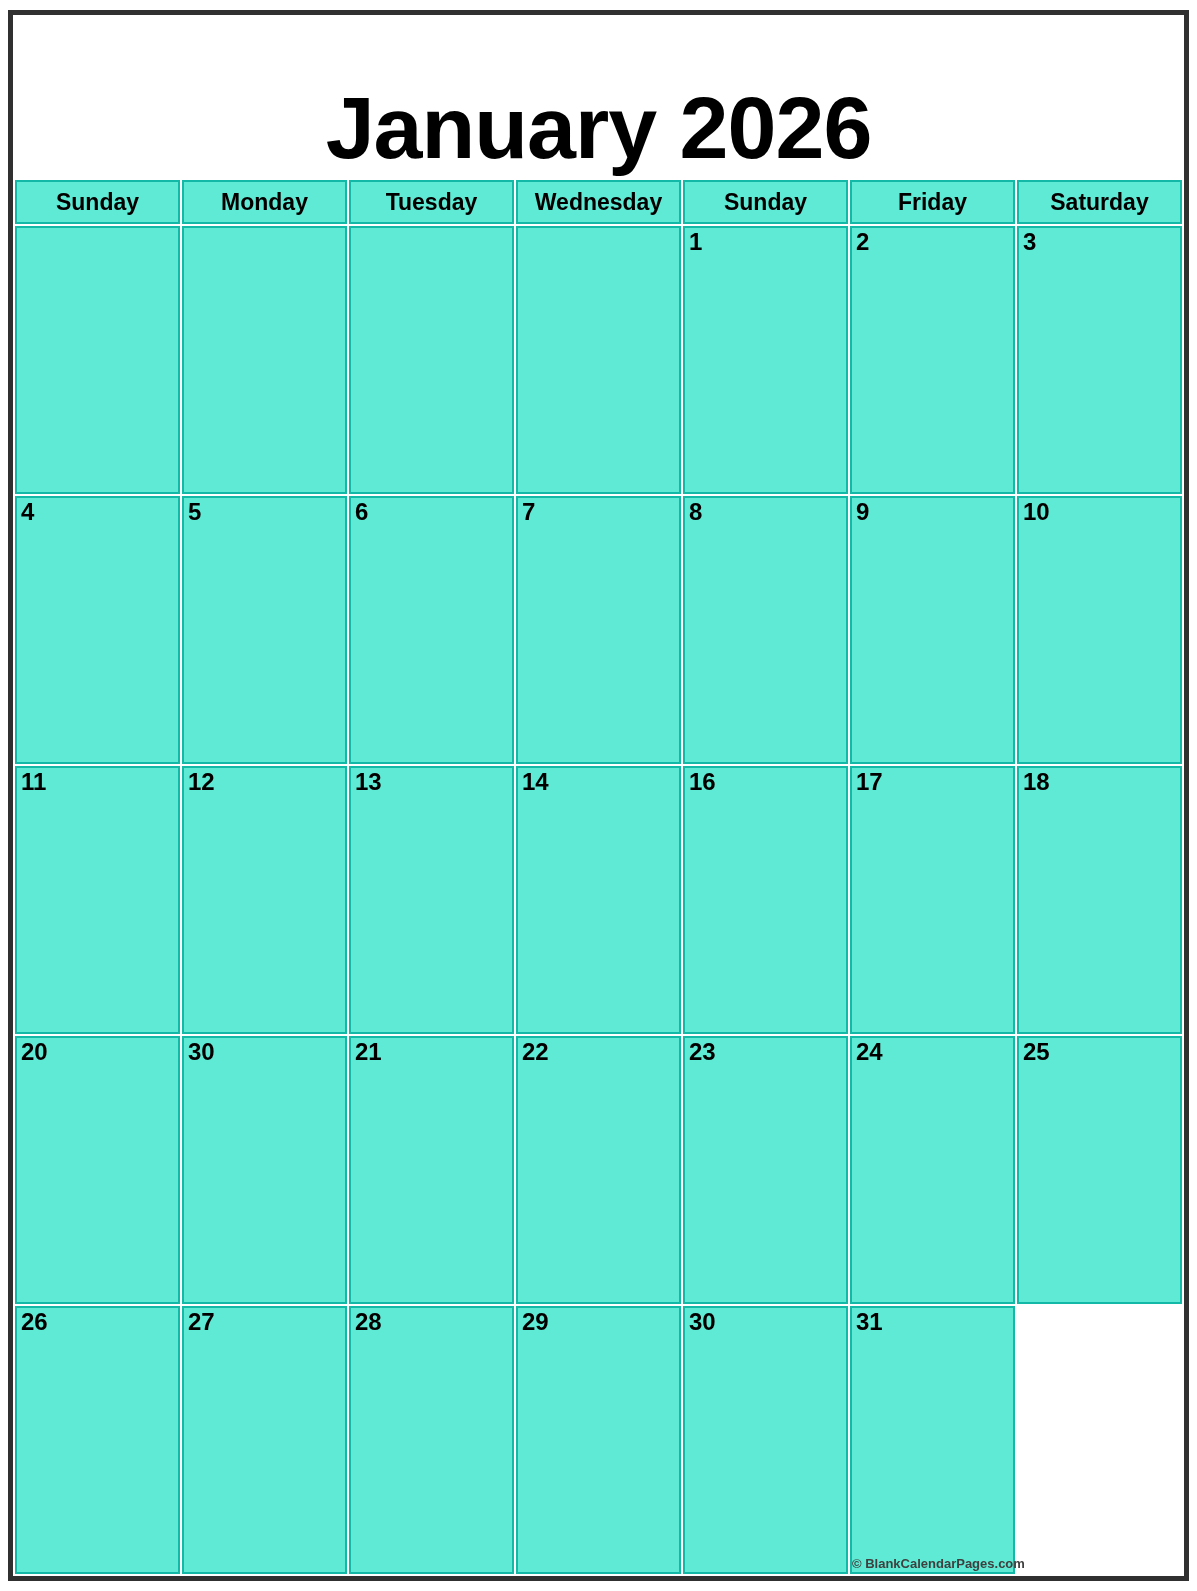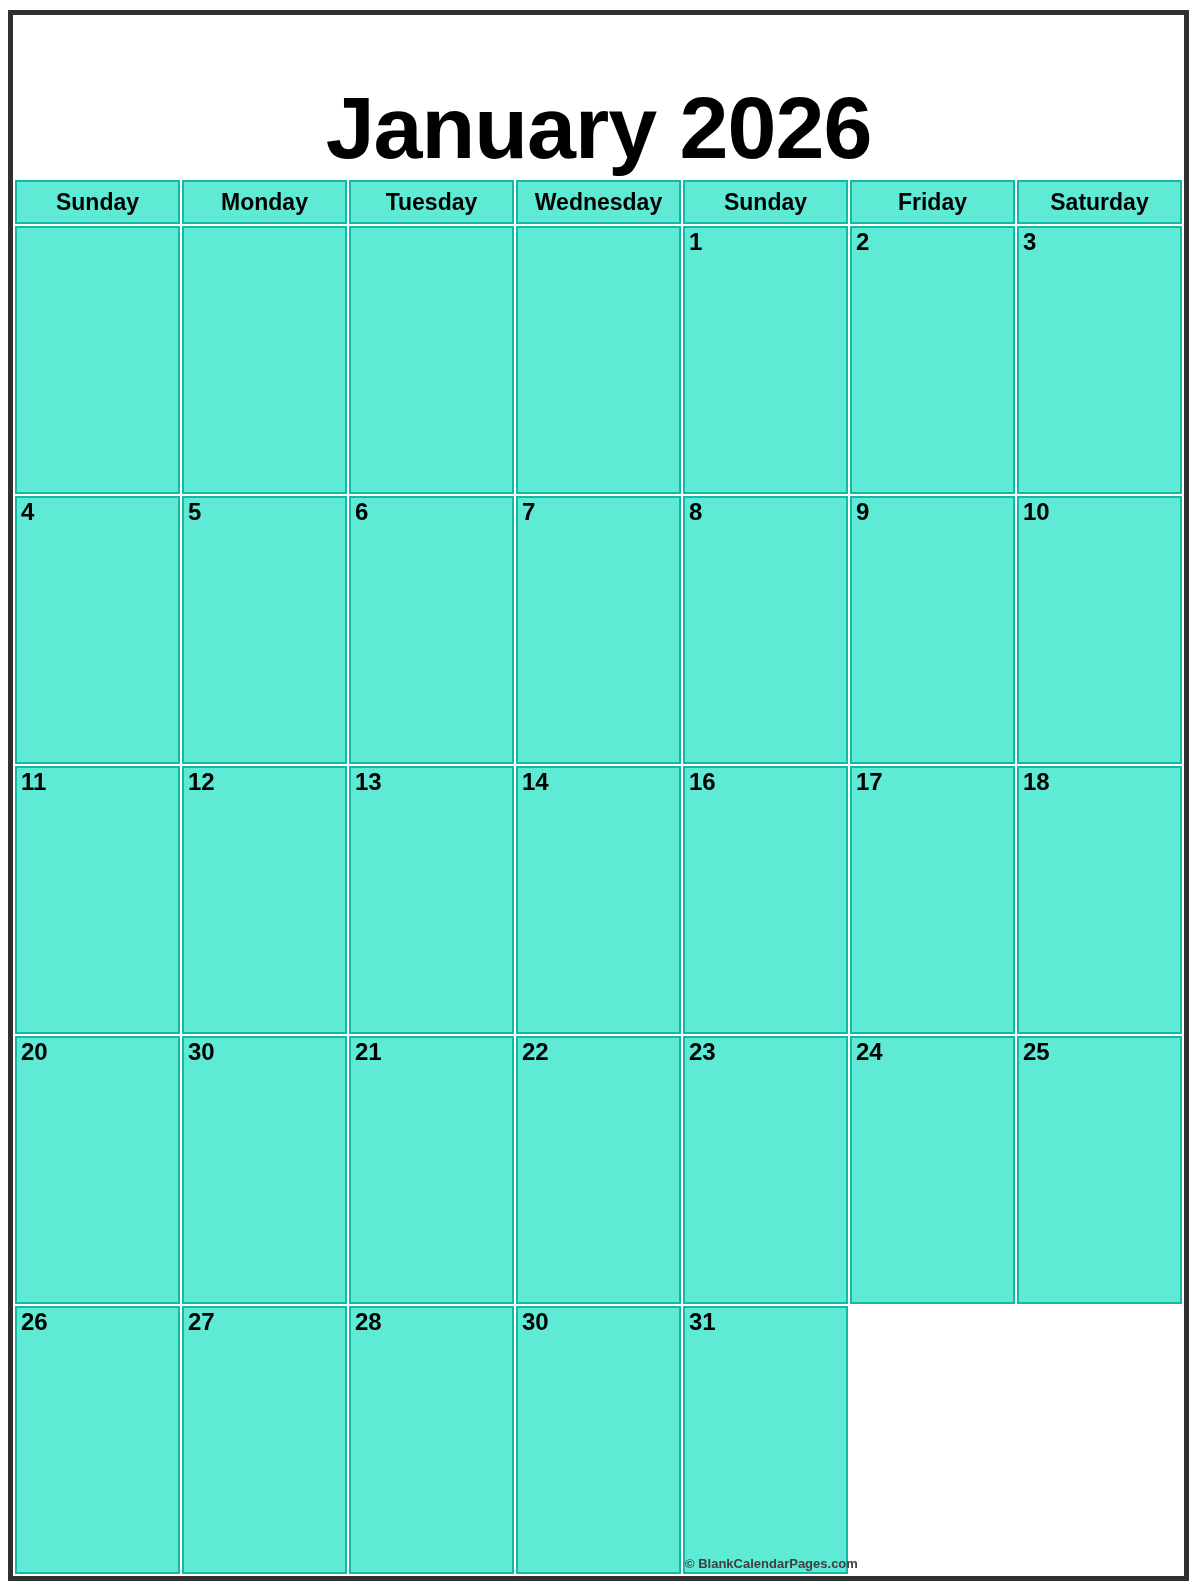--- a/index.html
+++ b/index.html
@@ -186,20 +186,23 @@
     <div class="cell day">
         <span class="num">26</span>
       </div>
     <div class="cell day">
         <span class="num">27</span>
       </div>
     <div class="cell day">
         <span class="num">28</span>
       </div>
     <div class="cell day">
+        <span class="num">29</span>
+      </div>
+    <div class="cell day">
         <span class="num">30</span>
       </div>
     <div class="cell day">
       <span class="num">31</span>
       <span class="watermark">© BlankCalendarPages.com</span>
     </div>
   </div>
 </div>
 
 </body></html>

